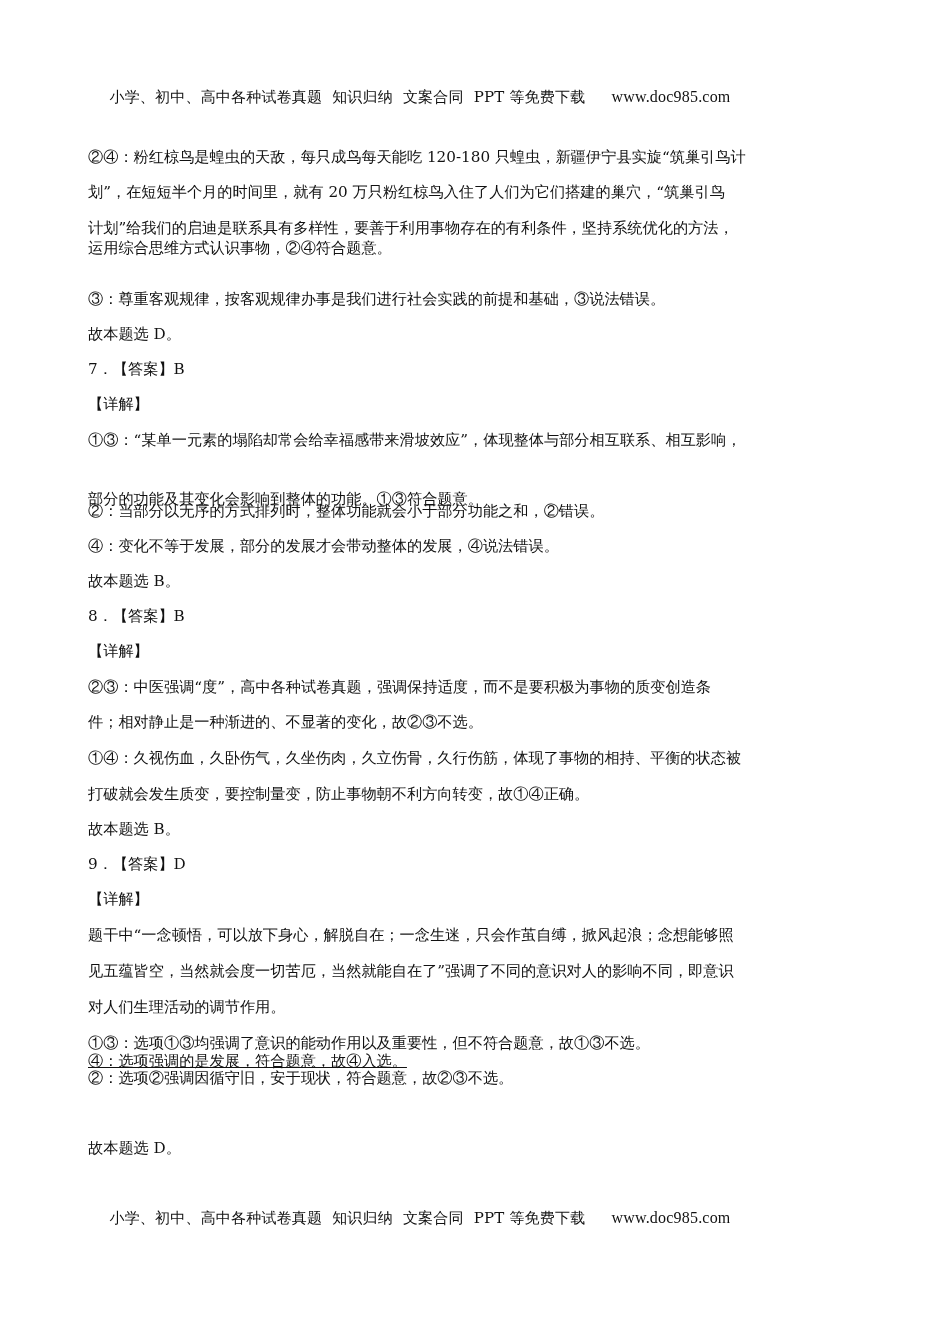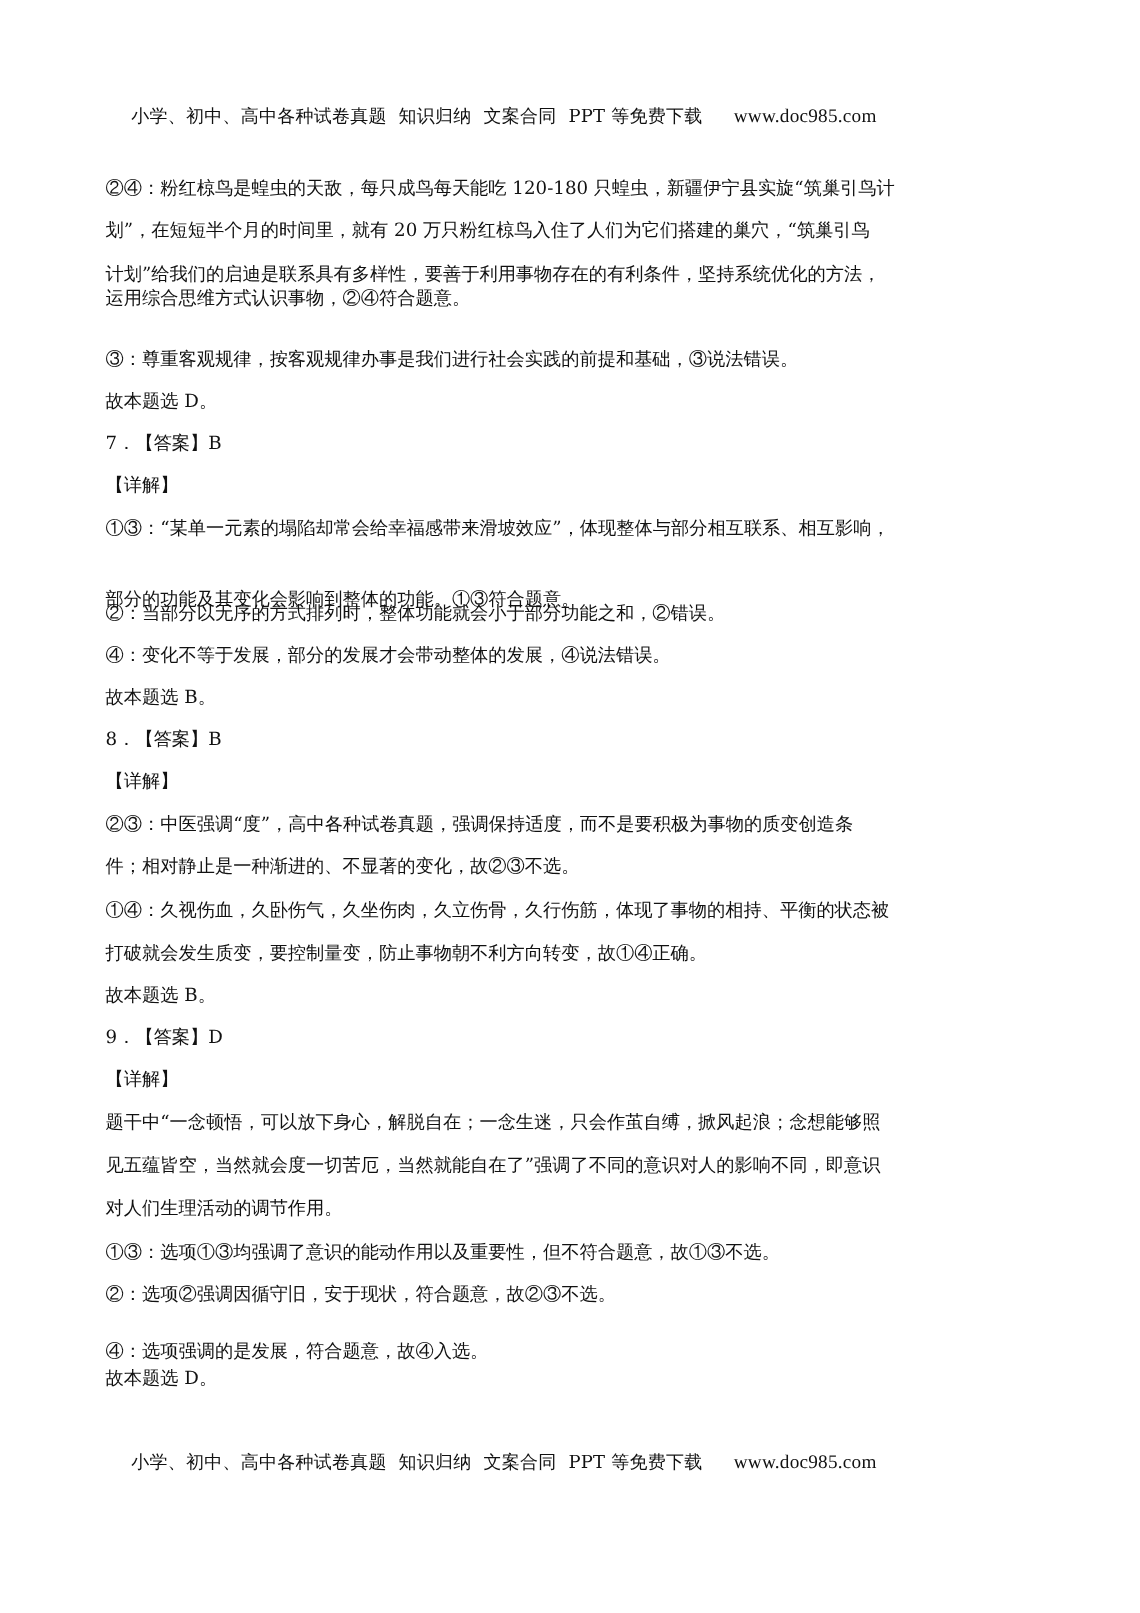--- a/index.html
+++ b/index.html
@@ -38,19 +38,19 @@
     <div class="line" style="top: 748px; text-align: center;">①④：久视伤血，久卧伤气，久坐伤肉，久立伤骨，久行伤筋，体现了事物的相持、平衡的状态被</div>
     <div class="line" style="top: 784px;">打破就会发生质变，要控制量变，防止事物朝不利方向转变，故①④正确。</div>
     <div class="line" style="top: 819px;">故本题选 B。</div>
     <div class="line" style="top: 854px;">9．【答案】D</div>
     <div class="line" style="top: 889px;">【详解】</div>
     <div class="line" style="top: 925px;">题干中“一念顿悟，可以放下身心，解脱自在；一念生迷，只会作茧自缚，掀风起浪；念想能够照</div>
     <div class="line" style="top: 961px;">见五蕴皆空，当然就会度一切苦厄，当然就能自在了”强调了不同的意识对人的影响不同，即意识</div>
     <div class="line" style="top: 997px;">对人们生理活动的调节作用。</div>
     <div class="line" style="top: 1033px;">①③：选项①③均强调了意识的能动作用以及重要性，但不符合题意，故①③不选。</div>
     <div class="line" style="top: 1068px;">②：选项②强调因循守旧，安于现状，符合题意，故②③不选。</div>
-    <div class="line" style="top: 1116px;">④：选项强调的是发展，符合题意，故④入选。</div>
+    <div class="line" style="top: 1051px; text-decoration: underline;">④：选项强调的是发展，符合题意，故④入选。</div>
     <div class="line" style="top: 1138px;">故本题选 D。</div>
   </div>
 
 <div class="hdr" style="top:1191px;">
   <span>小学、初中、高中各种试卷真题  知识归纳  文案合同  PPT 等免费下载</span><span class="url">www.doc985.com</span>
 </div>
 
 </body></html>

